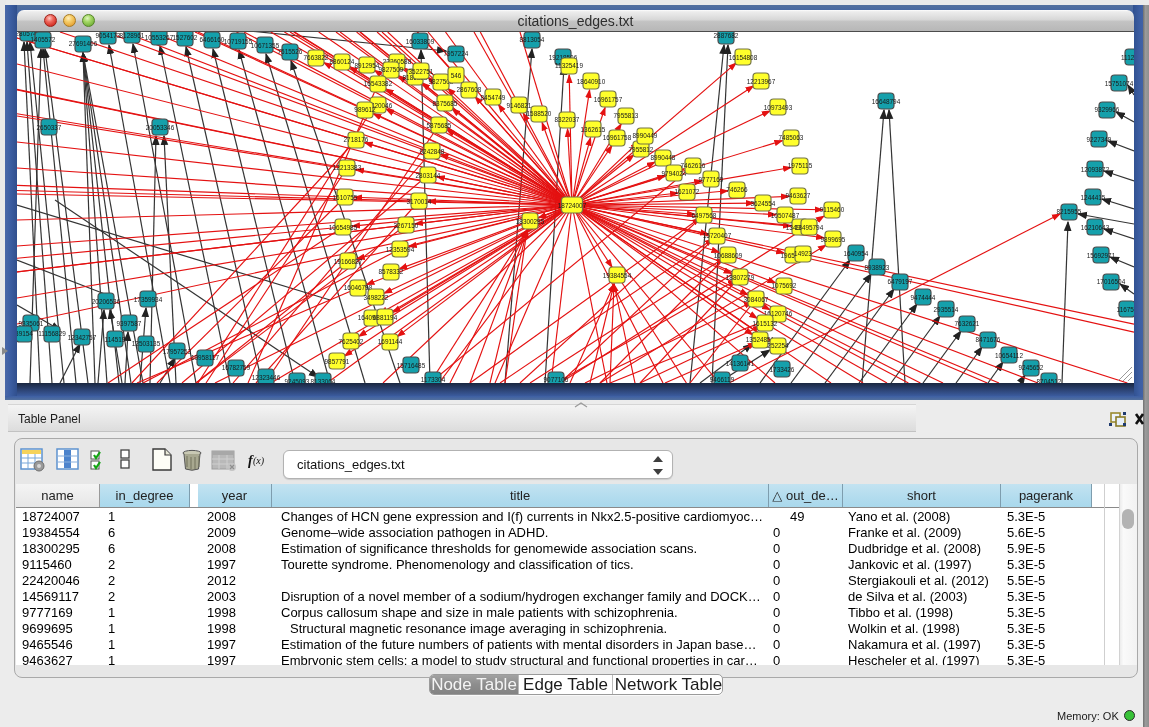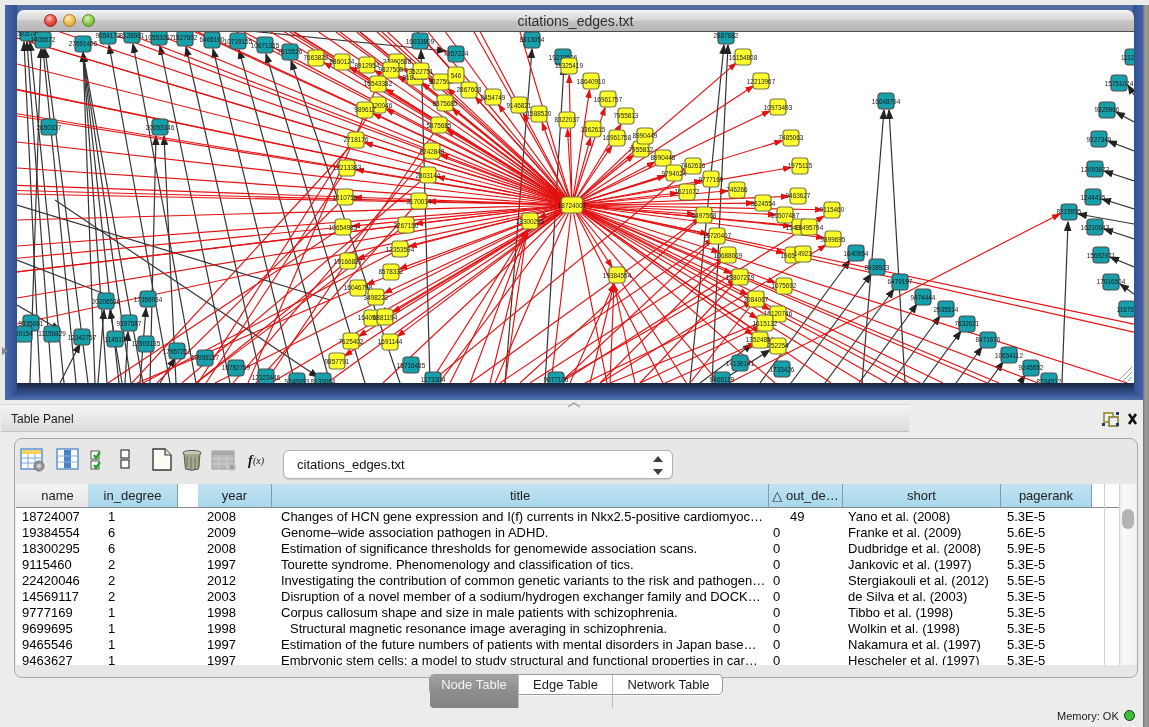--- a/index.html
+++ b/index.html
@@ -20,37 +20,37 @@
   background:linear-gradient(180deg,#fdfdfd 0%,#ededed 8%,#d8d8d8 45%,#c3c3c3 55%,#b7b7b7 100%)}
 #titlebar .title{position:absolute;left:0;right:0;top:3px;text-align:center;font-size:14px;color:#2e2e2e}
 .tl{position:absolute;top:4px;width:13px;height:13px;border-radius:50%}
 #tlr{left:27px;background:radial-gradient(circle at 40% 30%,#ffc9c4 0%,#ee6a5f 35%,#d8382c 70%,#b5251c 100%);border:1px solid #9c2018}
 #tly{left:46px;background:radial-gradient(circle at 40% 30%,#ffeebe 0%,#f5cd68 35%,#e8a63a 75%,#c8842a 100%);border:1px solid #a87a22}
 #tlg{left:65px;background:radial-gradient(circle at 40% 30%,#dff5c0 0%,#a5d866 35%,#78b43e 75%,#5d9430 100%);border:1px solid #558527}
 
 #rstrip{position:absolute;left:1143px;top:5px;width:6px;height:722px;
   background:linear-gradient(90deg,#6f6f6f 0%,#9b9b9b 40%,#8f8f8f 100%)}
 
-#tpbar{position:absolute;left:1px;top:404px;width:908px;height:28px;
+#tpbar{position:absolute;left:8px;top:404px;width:908px;height:28px;
   background:linear-gradient(180deg,#f4f4f4 0%,#e6e6e6 60%,#dcdcdc 100%);border-bottom:1px solid #c2c2c2;border-top:1px solid #d5d5d5}
 #tpbar .t{position:absolute;left:10px;top:7px;font-size:12px;color:#1c1c1c}
 #tparea{position:absolute;left:0;top:432px;width:1143px;height:295px;background:#ececec}
 #tbox{position:absolute;left:14px;top:438px;width:1124px;height:240px;border:1px solid #a9a9a9;border-radius:8px;background:#e7e7e7}
 #combo{position:absolute;left:283px;top:450px;width:390px;height:29px;background:#fff;border:1px solid #b2b2b2;border-radius:6px;box-shadow:0 1px 1px rgba(0,0,0,.12)}
 #combo .ct{position:absolute;left:13px;top:6px;font-size:13px;color:#111}
 #tablewrap{position:absolute;left:16px;top:484px;width:1121px;height:181px;background:#fff;overflow:hidden}
 .hcell{position:absolute;top:0;height:23px;background:linear-gradient(180deg,#c3e3f1 0%,#b2dcee 60%,#a9d8ec 100%);border-right:1px solid #7e9dae;font-size:13px;color:#222;text-align:center;line-height:23px}
 .hgray{background:linear-gradient(180deg,#f4f4f4 0%,#e6e6e6 100%);border-right:1px solid #9a9a9a}
 .trow{position:absolute;left:0;width:1121px;height:16px;font-size:13px;color:#000}
 .trow span{position:absolute;top:1px;white-space:nowrap}
 #vscroll{position:absolute;left:1119px;top:484px;width:18px;height:181px;background:linear-gradient(90deg,#ececec 0%,#fafafa 20%,#f2f2f2 100%);border-left:1px solid #d2d2d2}
 #vthumb{position:absolute;left:1122px;top:509px;width:12px;height:20px;border-radius:6px;background:#b3b3b3}
 
 #seg{position:absolute;left:429px;top:674px;width:294px;height:21px;border:1px solid #9b9b9b;border-radius:5px;background:#fff;box-shadow:0 1px 0 rgba(255,255,255,.7)}
-.segc{position:absolute;top:0;height:33px;font-size:13px;text-align:center;line-height:19px;color:#1b1b1b}
+.segc{position:absolute;top:0;height:19px;font-size:17px;text-align:center;line-height:19px;color:#1b1b1b}
 #seg1{left:0;width:88px;background:linear-gradient(180deg,#a2a2a2 0%,#8d8d8d 50%,#838383 100%);color:#f4f4f4;border-radius:4px 0 0 4px}
 #seg2{left:88px;width:94px;border-left:1px solid #bbb}
 #seg3{left:182px;width:112px;border-left:1px solid #bbb}
 #mem{position:absolute;left:1057px;top:710px;font-size:11px;color:#1a1a1a}
 #memdot{position:absolute;left:1124px;top:710px;width:11px;height:11px;border-radius:50%;background:#38c238;border:1.5px solid #2b2b2b}
 </style></head><body>
 <div id="root">
   <div id="deskT"></div>
     <div id="deskL"></div>
   <div id="frame">
@@ -666,21 +666,21 @@
   </svg>
   <div id="combo">
       <span class="ct">citations_edges.txt</span>
     <svg width="16" height="21" viewBox="0 0 16 21" style="position:absolute;right:6px;top:4px">
       <path d="M8,1 L13,7 L3,7 Z" fill="#3e3e3e"></path>
         <path d="M8,20 L13,14 L3,14 Z" fill="#3e3e3e"></path>
     </svg>
   </div>
   <div id="tablewrap">
     <div class="hcell hgray" style="left:0px;width:84px">name</div>
-    <div class="hcell" style="left:72px;width:90px">in_degree</div>
+    <div class="hcell" style="left:84px;width:90px">in_degree</div>
     <div class="hcell" style="left:182px;width:74px">year</div>
     <div class="hcell" style="left:256px;width:497px">title</div>
     <div class="hcell" style="left:753px;width:74px">△ out_de…</div>
     <div class="hcell" style="left:827px;width:158px">short</div>
     <div class="hcell" style="left:985px;width:91px">pagerank</div>
     <div style="position:absolute;left:0;top:23px;width:1121px;height:1px;background:#8a8a8a"></div>
     <div style="position:absolute;left:1088px;top:0;width:1px;height:181px;background:#cfcfcf"></div>
 <div class="trow" style="top:24px">
         <span style="left:6px">18724007</span>
         <span style="left:92px">1</span>
@@ -714,21 +714,20 @@
         <span style="left:191px">1997</span>
         <span style="left:265px">Tourette syndrome. Phenomenology and classification of tics.</span>
         <span style="left:757px">0</span>
         <span style="left:832px">Jankovic et al. (1997)</span>
         <span style="left:991px">5.3E-5</span>
       </div>
 <div class="trow" style="top:88px">
         <span style="left:6px">22420046</span>
         <span style="left:92px">2</span>
         <span style="left:191px">2012</span>
-        <span style="left:265px">Investigating the contribution of common genetic variants to the risk and pathogen…</span>
         <span style="left:757px">0</span>
         <span style="left:832px">Stergiakouli et al. (2012)</span>
         <span style="left:991px">5.5E-5</span>
       </div>
 <div class="trow" style="top:104px">
         <span style="left:6px">14569117</span>
         <span style="left:92px">2</span>
         <span style="left:191px">2003</span>
         <span style="left:265px">Disruption of a novel member of a sodium/hydrogen exchanger family and DOCK…</span>
         <span style="left:757px">0</span>

